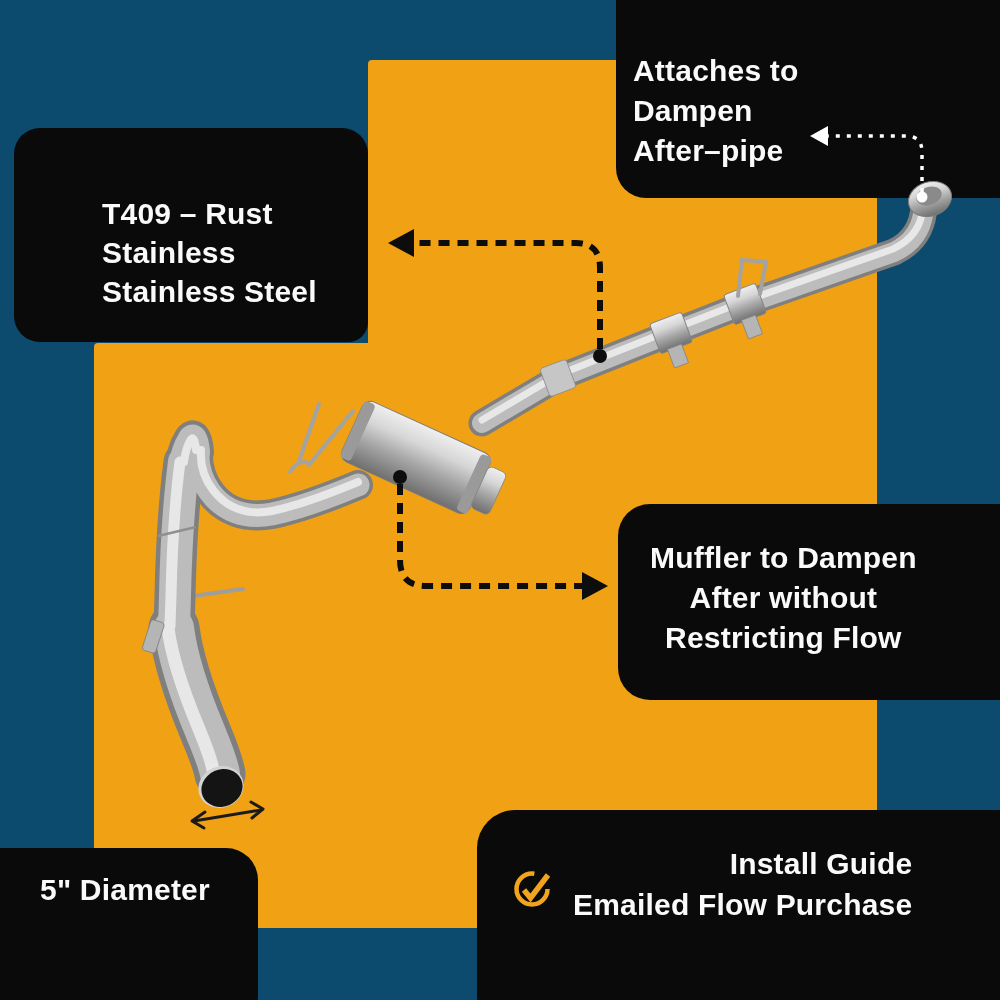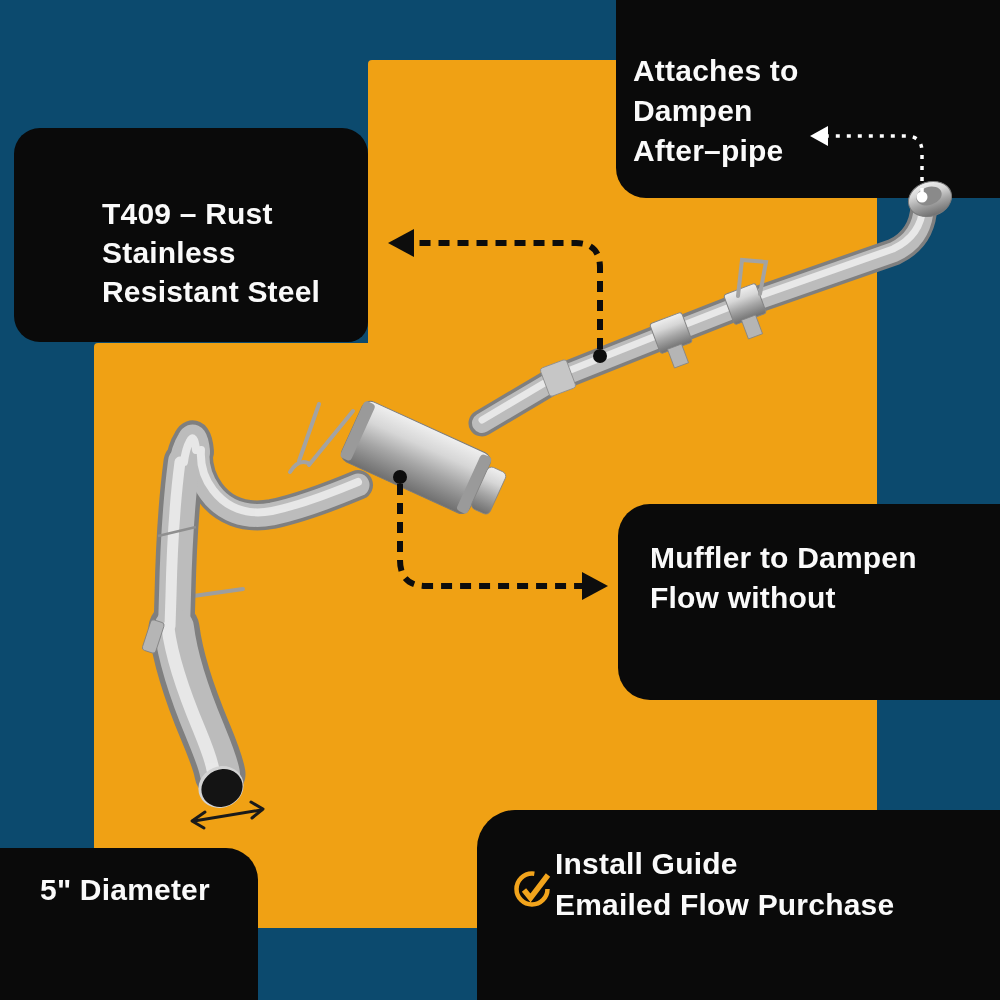--- a/index.html
+++ b/index.html
@@ -15,23 +15,23 @@
   #panel-material{left:14px;top:128px;width:354px;height:214px;border-radius:26px;border-bottom-right-radius:20px;}
   #panel-muffler{left:618px;top:504px;width:462px;height:196px;border-radius:32px;}
   #panel-diameter{left:-60px;top:848px;width:318px;height:214px;border-radius:32px;}
   #panel-install{left:477px;top:810px;width:600px;height:252px;border-radius:38px;}
   .cap{
     position:absolute;color:#FAFAFA;font-weight:700;font-size:30px;line-height:40px;
     letter-spacing:.2px;white-space:nowrap;
   }
   #cap-downpipe{left:17px;top:111px;}
   #cap-material{left:80px;top:66px;line-height:39px;margin-left:8px;}
-  #cap-muffler{left:32px;top:34px;}
+  #cap-muffler{left:32px;top:34px;text-align:center;}
   #cap-diameter{left:100px;top:22px;}
-  #cap-install{left:78px;top:33px;line-height:41px;}
+  #cap-install{left:96px;top:33px;line-height:41px;text-align:right;}
   #install-check{position:absolute;left:33px;top:57px;width:44px;height:44px;}
   #art{position:absolute;left:0;top:0;z-index:5;pointer-events:none;}
 </style>
 </head>
 <body>
 
 <div class="stage">
 
   <div class="orange" id="orangeA"></div>
   <div class="orange" id="orangeB"></div>
@@ -41,28 +41,29 @@
       <div>Attaches to</div>
       <div>Dampen</div>
       <div>After–pipe</div>
     </div>
   </div>
 
   <div class="panel" id="panel-material">
     <div class="cap" id="cap-material">
       <div>T409 – Rust</div>
       <div>Stainless</div>
-      <div>Resistant Steel</div>
+      <div>Stainless Steel</div>
     </div>
   </div>
 
   <div class="panel" id="panel-muffler">
     <div class="cap" id="cap-muffler">
       <div>Muffler to Dampen</div>
-      <div>Flow without</div>
+      <div>After without</div>
+      <div>Restricting Flow</div>
     </div>
   </div>
 
   <div class="panel" id="panel-diameter">
     <div class="cap" id="cap-diameter">5" Diameter</div>
   </div>
 
   <div class="panel" id="panel-install">
     <svg id="install-check" viewBox="-22 -22 44 44">
       <circle cx="0" cy="0" r="15.5" fill="none" stroke="#F2A41C" stroke-width="4.5" stroke-dasharray="75 23"></circle>

